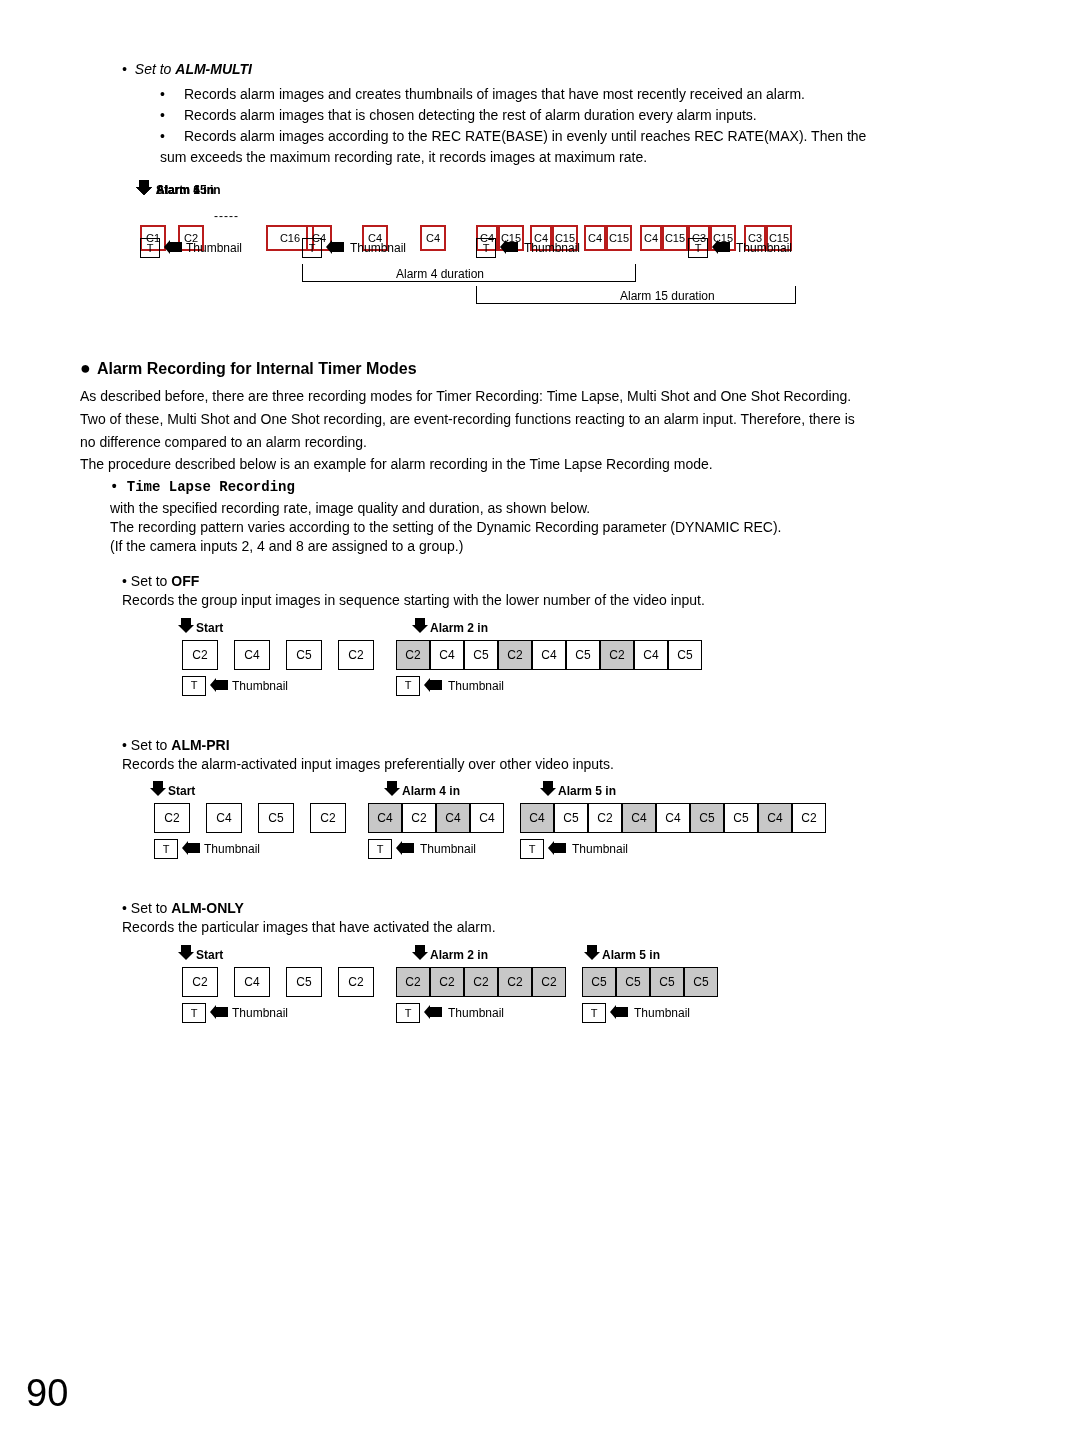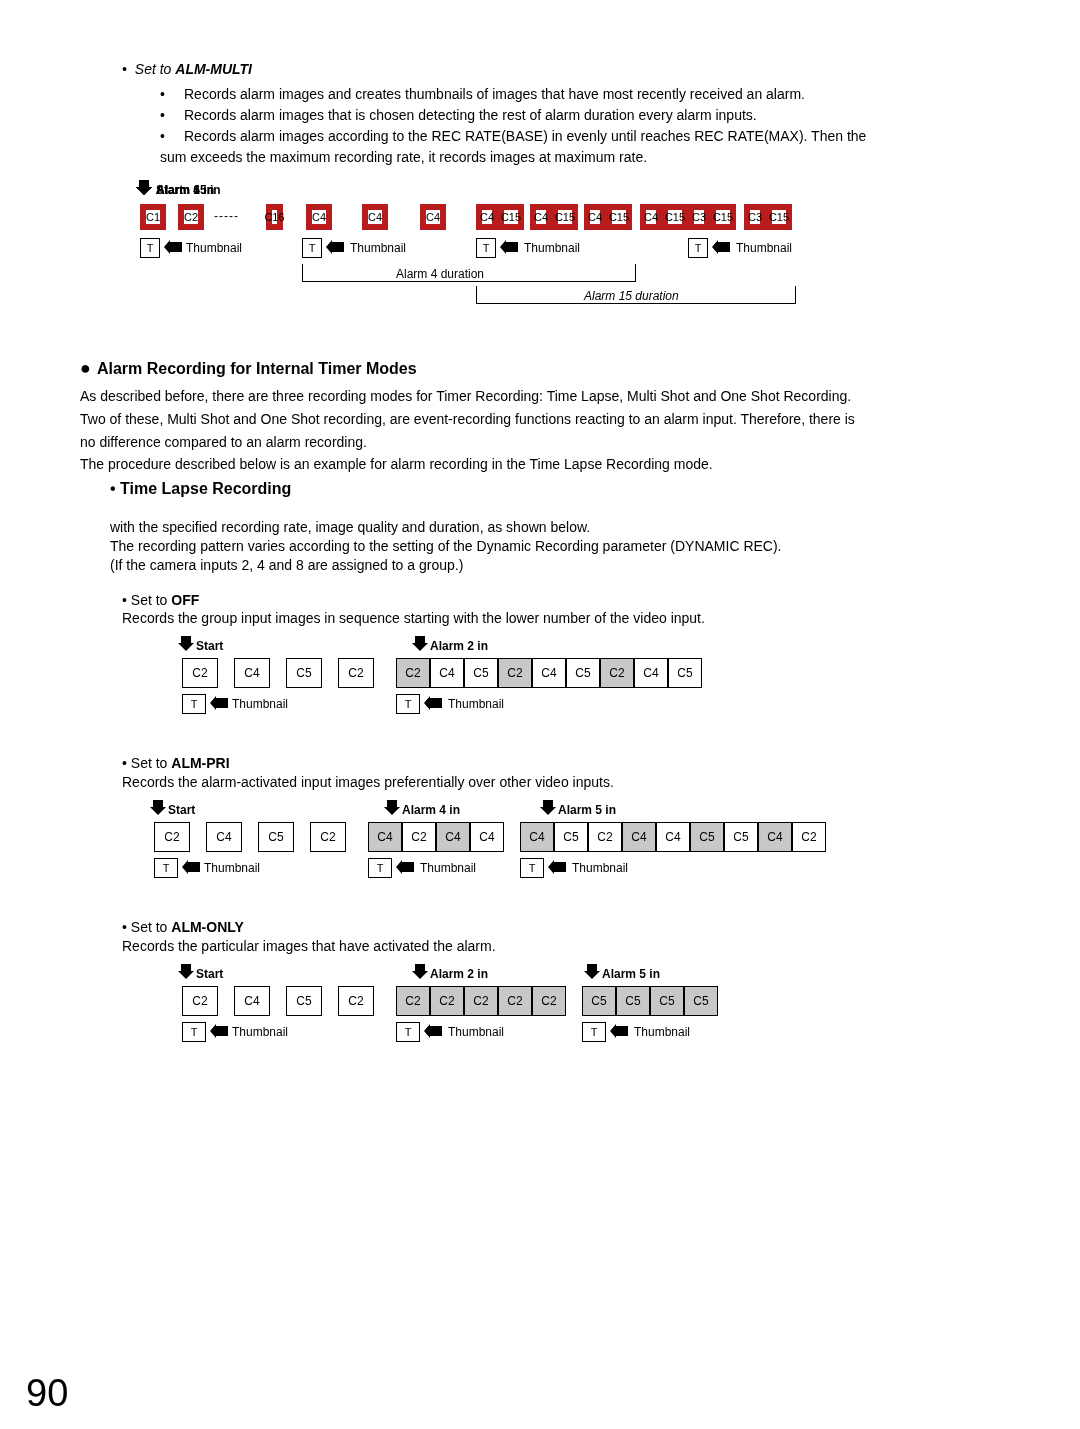--- a/index.html
+++ b/index.html
@@ -14,35 +14,35 @@
   .sub-bullets li::before { content: "•"; position: absolute; left: 0; }
   .sum-line { margin-left: 38px; }
 
   .diagram { border: none; margin: 16px 0 34px 56px; }
 
   
   .d1 { width: 870px; height: 140px; position: relative; }
   .arrow-down { position: absolute; font-weight: bold; }
   .arrow-down .lbl { font-size: 12px; position: absolute; left: 20px; top: 0; white-space: nowrap; }
   .arrow-down svg { position: absolute; left: 0; top: -2px; }
-  .cellbox { position: absolute; border: 6px solid #b91c1c; font-size: 11px; display: flex; align-items: center; justify-content: center; height: 26px; }
+  .cellbox { position: absolute; border: 2px solid #b91c1c; font-size: 11px; display: flex; align-items: center; justify-content: center; height: 26px; margin-top: 21px; }
   .tbox { position: absolute; border: 1px solid #000; font-size: 11px; text-align: center; display: flex; align-items: center; justify-content: center; height: 20px; width: 20px; }
   .thumb-lbl { position: absolute; font-size: 12px; }
   .thumb-arrow { position: absolute; }
   .dashes { position: absolute; font-size: 12px; letter-spacing: 1px; }
   .duration-bar { position: absolute; border: 1px solid #000; border-top: none; height: 18px; }
   .duration-lbl { position: absolute; font-size: 12px; text-align: center; }
 
   h3.section-title { font-size: 16px; font-weight: bold; margin: 10px 0 6px 0; }
   h3.section-title .dot { font-size: 18px; margin-right: 6px; }
   p.body { margin-bottom: 4px; }
   .procedure { margin-top: 4px; margin-bottom: 18px; }
 
   .sub-section { margin-left: 30px; margin-bottom: 16px; }
-  .sub-section .head { font-weight: bold; font-size: 16px; margin-bottom: 18px; }
+  .sub-section .head { font-weight: bold; font-size: 14px; margin-bottom: 2px; font-family: Liberation Mono, monospace; }
   .sub-section .head::before { content: "• "; }
   .sub-section p { margin-left: 0; }
 
   .set-block { margin-left: 42px; margin-top: 4px; margin-bottom: 6px; }
   .set-block .set-head::before { content: "• "; }
   .set-block .set-head b { font-weight: bold; }
   .set-block .set-desc { margin-left: 0; }
 
   
   .sd { position: relative; margin: 10px 0 20px 98px; height: 96px; }
@@ -93,21 +93,21 @@
   <div class="arrow-down" style="left:616; top:0;">
     <svg width="16" height="16">
         <polygon points="3,0 13,0 13,7 16,7 8,15 0,7 3,7" fill="#000"></polygon>
       </svg>
     <span class="lbl">Alarm 6 in</span>
   </div>
 
   <div class="cellbox" style="left:4px;  top:22px; width:26px;">C1</div>
   <div class="cellbox" style="left:42px; top:22px; width:26px;">C2</div>
   <span class="dashes" style="left:78px; top:26px;">-----</span>
-  <div class="cellbox" style="left:130px;top:22px; width:17px;">C16</div>
+  <div class="cellbox" style="left:130px;top:22px; width:48px;">C16</div>
 
   <div class="cellbox" style="left:170px;top:22px; width:26px;">C4</div>
   <div class="cellbox" style="left:226px;top:22px; width:26px;">C4</div>
   <div class="cellbox" style="left:284px;top:22px; width:26px;">C4</div>
 
   <div class="cellbox" style="left:340px;top:22px; width:22px;">C4</div>
   <div class="cellbox" style="left:362px;top:22px; width:26px;">C15</div>
   <div class="cellbox" style="left:394px;top:22px; width:22px;">C4</div>
   <div class="cellbox" style="left:416px;top:22px; width:26px;">C15</div>
   <div class="cellbox" style="left:448px;top:22px; width:22px;">C4</div>
@@ -139,21 +139,21 @@
 
   <div class="tbox" style="left:552px; top:56px;">T</div>
   <svg class="thumb-arrow" style="left:576px; top:58px;" width="20" height="14">
       <polygon points="18,2 18,12 6,12 6,14 0,7 6,0 6,2" fill="#000"></polygon>
     </svg>
   <span class="thumb-lbl" style="left:600px; top:58px;">Thumbnail</span>
 
   <div class="duration-bar" style="left:166px; top:82px; width:334px;"></div>
   <span class="duration-lbl" style="left:260px; top:84px;">Alarm 4 duration</span>
   <div class="duration-bar" style="left:340px; top:104px; width:320px;"></div>
-  <span class="duration-lbl" style="left:448px; top:106px;font-style:italic;">Alarm 15 duration</span>
+  <span class="duration-lbl" style="left:484px; top:106px;">Alarm 15 duration</span>
 </div>
 
 <h3 class="section-title"><span class="dot">●</span><span>Alarm Recording for Internal Timer Modes</span></h3>
 <p class="body">As described before, there are three recording modes for Timer Recording: Time Lapse, Multi Shot and One Shot Recording.</p>
 <p class="body">Two of these, Multi Shot and One Shot recording, are event-recording functions reacting to an alarm input. Therefore, there is</p>
 <p class="body">no difference compared to an alarm recording.</p>
 <p class="body procedure">The procedure described below is an example for alarm recording in the Time Lapse Recording mode.</p>
 
 <div class="sub-section">
   <div class="head">Time Lapse Recording</div>

